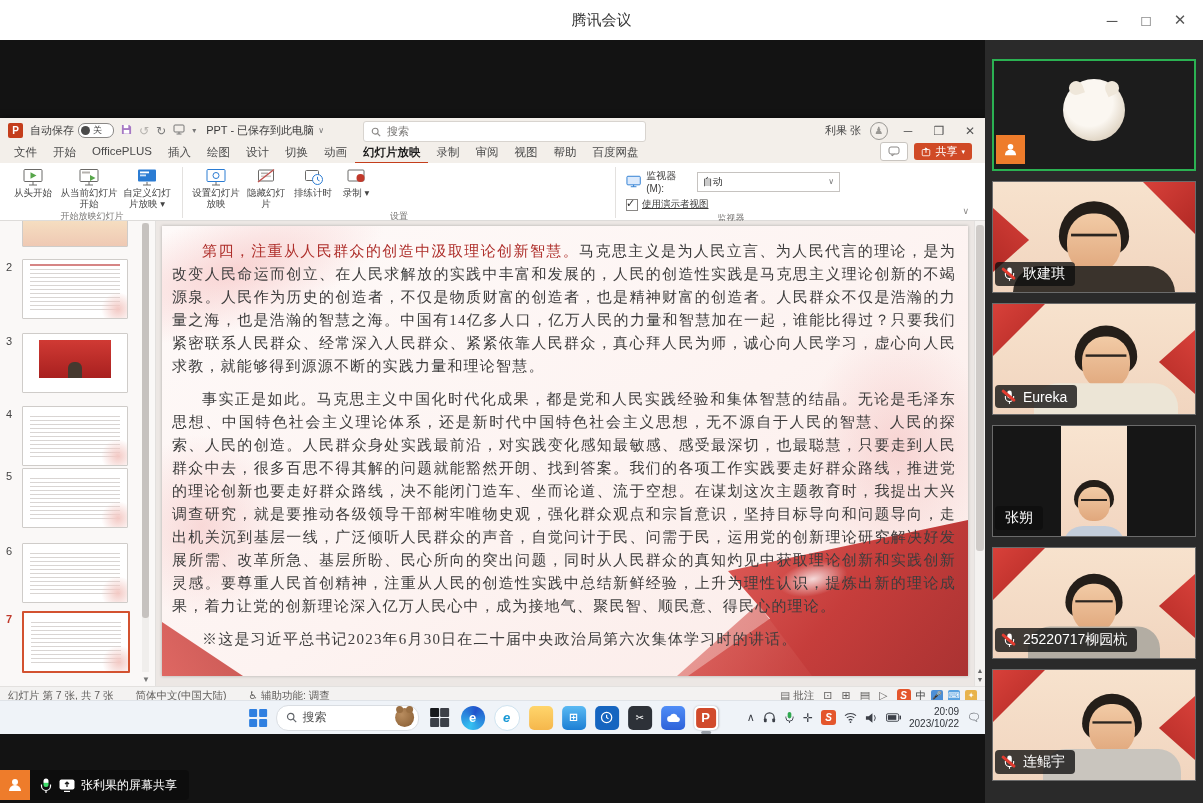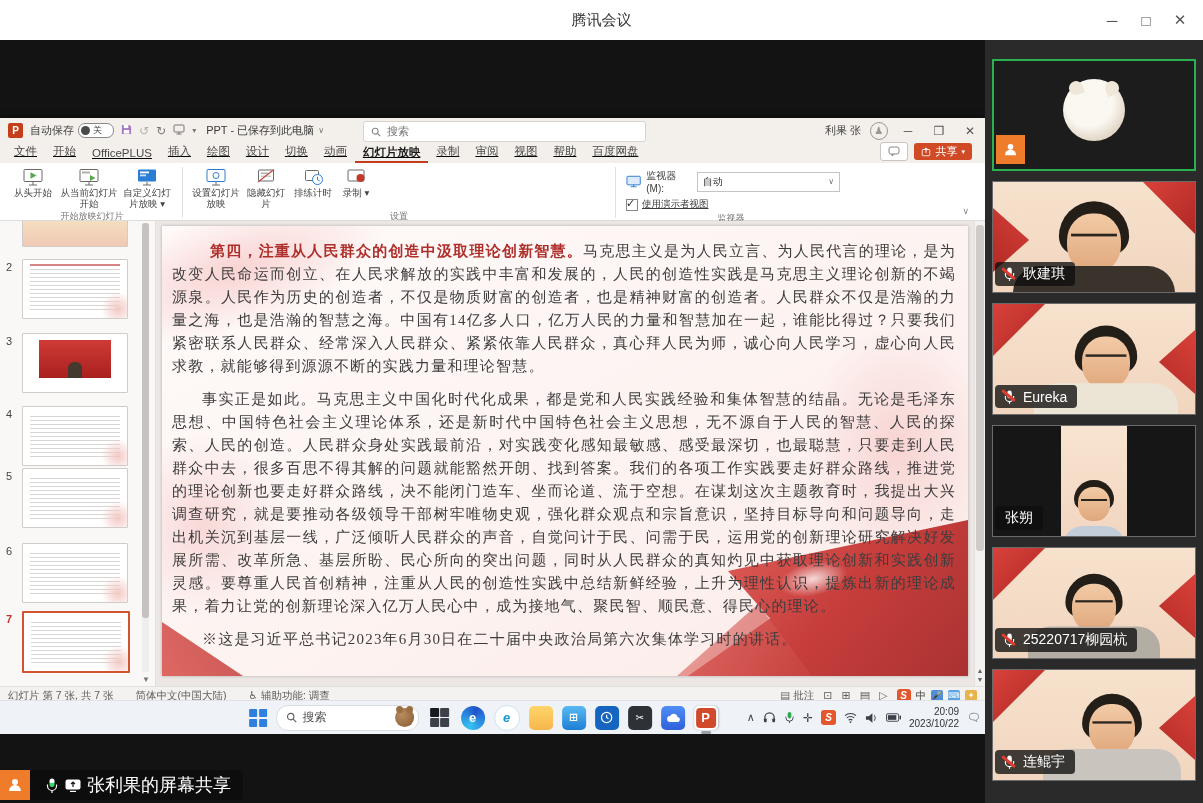--- a/index.html
+++ b/index.html
@@ -32,21 +32,21 @@
   .qat-ic{font-size:12px;color:#777;line-height:1;}
   .doc-title{margin-left:10px;color:#3a3a3a;display:flex;align-items:center;gap:4px;}
   .ppt-search{position:absolute;left:363px;top:3px;width:267px;height:19px;background:#fff;
               border:1px solid #d8d4cf;border-radius:3px;display:flex;align-items:center;
               padding:0 7px;gap:6px;color:#767472;font-size:11px;}
   .ppt-user{position:absolute;right:4px;top:0;height:25px;display:flex;align-items:center;gap:9px;}
   .avatar-c{width:16px;height:16px;border-radius:50%;border:1px solid #9a9894;color:#9a9894;
             font-size:10px;display:flex;align-items:center;justify-content:center;}
   .ppt-winbtn{width:22px;text-align:center;color:#555;font-size:12px;}
   
-  .ppt-tabs{height:20px;background:#f3efea;display:flex;align-items:flex-end;padding:0 6px;position:relative;text-decoration:underline;}
+  .ppt-tabs{height:20px;background:#f3efea;display:flex;align-items:flex-start;padding:0 6px;position:relative;}
   .tab{font-size:11.5px;color:#4a4a4a;padding:2px 8px 4px;white-space:nowrap;}
   .tab.active{color:#1b1b1b;font-weight:bold;border-bottom:2.5px solid #c43e1c;padding-bottom:1.5px;}
   .tabs-right{position:absolute;right:13px;bottom:2px;display:flex;align-items:center;gap:6px;}
   .comment-btn{width:26px;height:17px;border:1px solid #c9c5c0;border-radius:3px;background:#fff;
                display:flex;align-items:center;justify-content:center;}
   .share-btn{height:17px;background:#d04a26;border-radius:3px;color:#fff;font-size:11px;
              display:flex;align-items:center;gap:4px;padding:0 7px;}
   
   .ribbon{height:55px;background:#fff;border-bottom:1px solid #dedcda;display:flex;align-items:stretch;
           padding:2px 4px 0;position:relative;}
@@ -109,21 +109,21 @@
           clip-path:polygon(0 100%,100% 100%,60% 0);opacity:.65;}
   .dec-bl{position:absolute;left:0;bottom:-6px;width:90px;height:60px;
           background:linear-gradient(60deg,#d8453f,#b8302c);
           clip-path:polygon(0 100%,100% 100%,0 0);opacity:.8;}
   .dec-dove{position:absolute;right:120px;bottom:80px;width:70px;height:34px;border-radius:50%;
           background:radial-gradient(ellipse,rgba(255,255,255,.8),transparent 70%);transform:rotate(-12deg);}
   .slide-text{position:relative;padding:14px 12px 0 10px;font-size:15px;line-height:23px;
           color:#3d3d3d;text-align:justify;letter-spacing:1.2px;
           font-family:"Liberation Serif","DejaVu Serif",serif;}
   .slide-text p{margin:0 0 10px;text-indent:2em;}
-  .lead{font-weight:bold;color:#ae2f2b;margin-left:8px;}
+  .lead{font-weight:normal;color:#ae2f2b;}
   .vscroll{position:absolute;right:0;top:0;bottom:0;width:10px;background:#f4f2f0;border-left:1px solid #e4e1df;}
   .vscroll .vthumb{position:absolute;left:1px;right:1px;top:4px;height:70%;background:#cfcbc8;border-radius:3px;}
   .vscroll .varrows{position:absolute;left:0;right:0;bottom:2px;text-align:center;font-size:7px;color:#666;line-height:9px;}
   
   .ppt-status{height:17px;background:#f3f2f1;border-top:1px solid #e3e1df;display:flex;align-items:center;
               font-size:10.5px;color:#605e5c;padding:0 8px;gap:22px;}
   .status-right{margin-left:auto;display:flex;align-items:center;gap:9px;}
   .view-ic{font-size:11px;color:#605e5c;}
   .sogou{display:flex;align-items:center;gap:5px;}
   .sg-s{width:14px;height:14px;border-radius:3px;background:#e4562c;color:#fff;font-weight:bold;
@@ -163,21 +163,21 @@
   .ppt-ic{background:#d14a2b;}
   .tb-tray{position:absolute;right:4px;top:0;height:33px;display:flex;align-items:center;gap:8px;
            font-size:11px;color:#3c4048;}
   .tray-time{text-align:right;font-size:10px;line-height:12px;color:#30343a;}
   .tray-sg{width:15px;height:15px;border-radius:3px;background:#e4562c;color:#fff;font-size:10px;
            font-weight:bold;font-style:italic;display:flex;align-items:center;justify-content:center;}
   
   .share-indicator{position:absolute;left:0;bottom:3px;display:flex;height:30px;}
   .share-indicator .pbox{width:30px;background:#ee7c2b;display:flex;align-items:center;justify-content:center;}
   .share-indicator .spill{background:rgba(12,12,12,.88);display:flex;align-items:center;gap:6px;
-           padding:0 12px 0 14px;border-radius:0 4px 4px 0;color:#fff;font-size:18px;text-align:center;}
+           padding:0 12px 0 8px;border-radius:0 4px 4px 0;color:#fff;font-size:12px;text-align:center;}
   
   .sidebar{position:absolute;right:0;top:0;width:218px;height:763px;background:#2a2a2a;
            padding:19px 7px 0;box-sizing:border-box;display:flex;flex-direction:column;gap:10px;}
   .tile{position:relative;height:112px;flex:none;border:1px solid #6b6b6b;box-sizing:border-box;
         overflow:hidden;background:#1c1c1c;}
   .tile.active{border:2px solid #2bb152;}
   .peachbg{position:absolute;inset:0;background:linear-gradient(180deg,#f7e2cd,#f1d5bf);}
   .peachbg .rib-tl{position:absolute;left:0;top:0;width:52px;height:52px;
         background:linear-gradient(135deg,#d8413a,#b02824);clip-path:polygon(0 0,100% 0,0 100%);}
   .peachbg .rib-r{position:absolute;right:0;top:26px;width:44px;height:64px;

